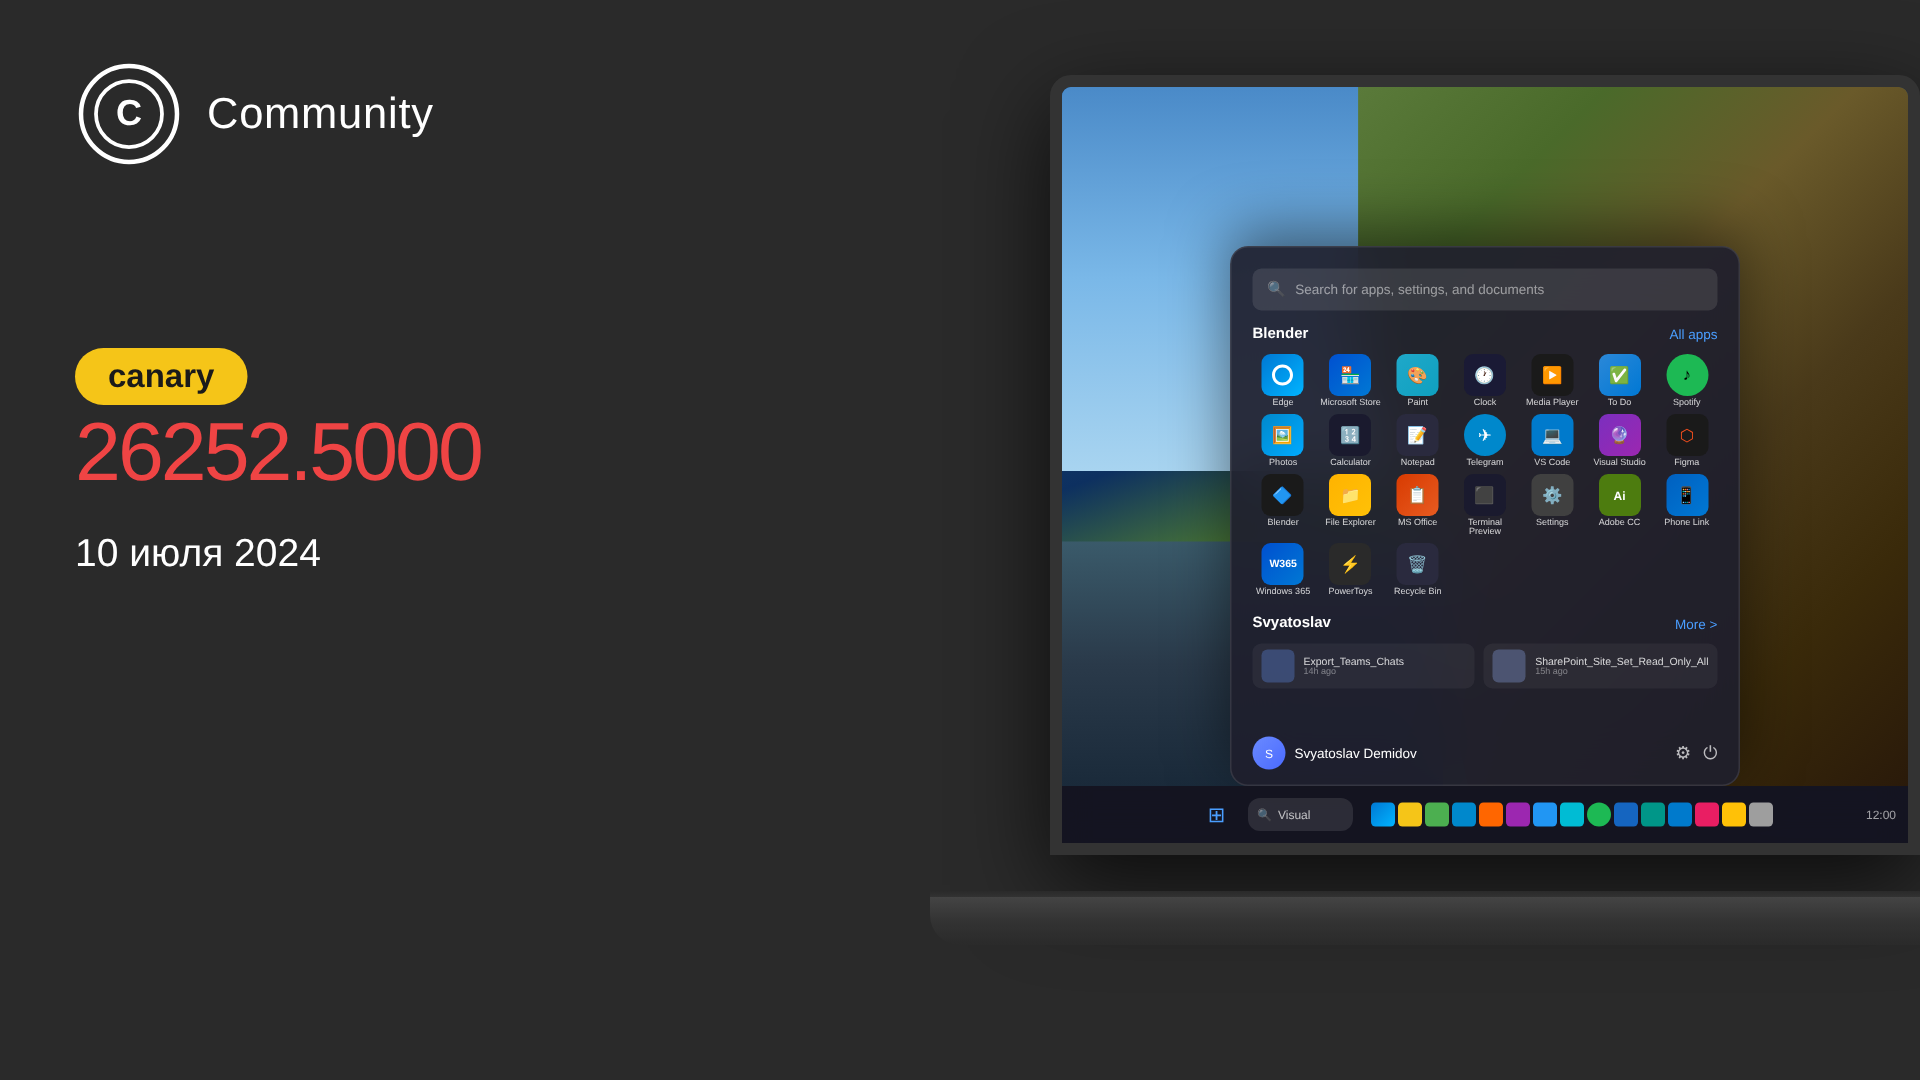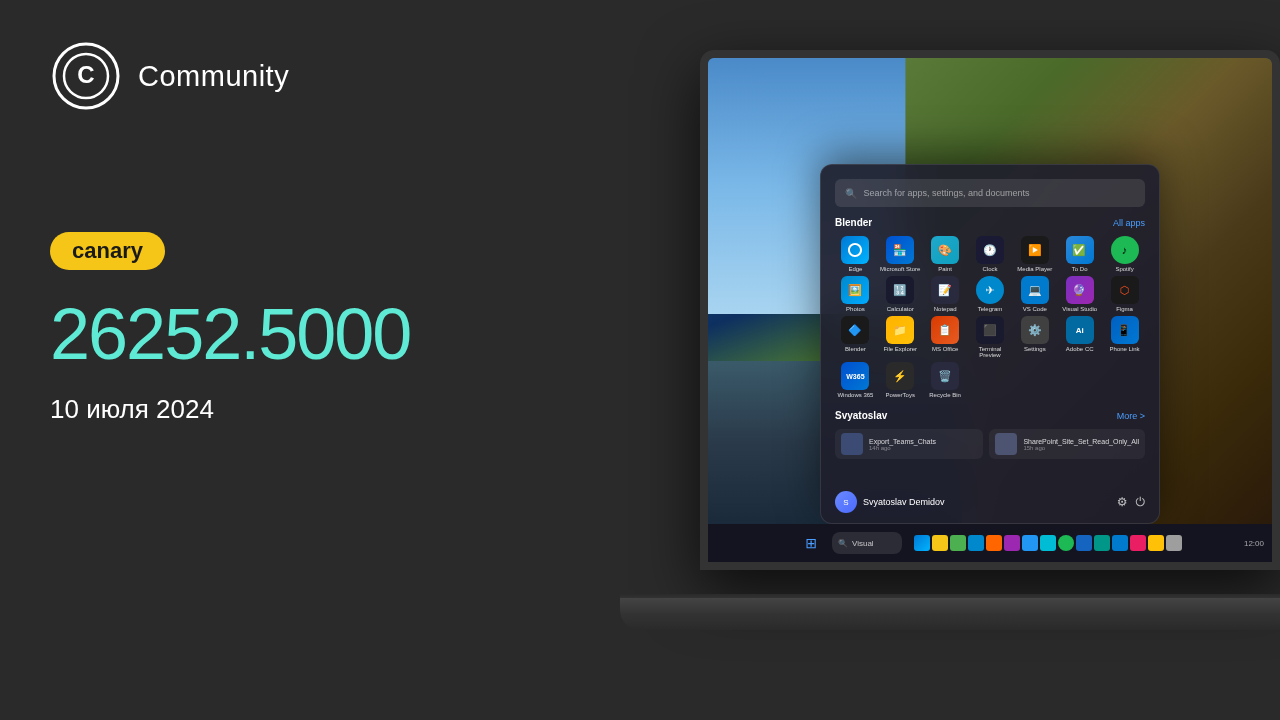--- a/index.html
+++ b/index.html
@@ -38,21 +38,21 @@
     .logo-text {
       color: #ffffff;
       font-size: 29px;
       font-weight: 400;
       letter-spacing: 0.5px;
     }
 
     .badges {
       display: flex;
       gap: 14px;
-      margin-bottom: 28px;
+      margin-bottom: 4px;
     }
 
     .badge-canary {
       background-color: #f5c518;
       color: #1a1a1a;
       font-size: 22px;
       font-weight: 700;
       padding: 6px 22px;
       border-radius: 30px;
     }
@@ -60,22 +60,22 @@
     .badge-prerelease {
       background-color: #4a9eff;
       color: #ffffff;
       font-size: 22px;
       font-weight: 600;
       padding: 6px 22px;
       border-radius: 30px;
     }
 
     .version-number {
-      color: #5eead4;
-      font-size: 72px;
+      color: #ef4444;
+      font-size: 55px;
       font-weight: 300;
       letter-spacing: -2px;
       line-height: 1;
       margin-bottom: 24px;
     }
 
     .release-date {
       color: #ffffff;
       font-size: 26px;
       font-weight: 400;
@@ -578,21 +578,21 @@
               <span class="pinned-label">Terminal Preview</span>
             </div>
 
             <div class="pinned-item">
               <div class="pinned-icon" style="background:#404040;">
                 <span style="font-size:11px;">⚙️</span>
               </div>
               <span class="pinned-label">Settings</span>
             </div>
             <div class="pinned-item">
-              <div class="pinned-icon" style="background:#0369a1;">
+              <div class="pinned-icon" style="background:#4d7c0f;">
                 <span style="font-size:11px; color:white; font-weight:bold; font-size:8px;">Ai</span>
               </div>
               <span class="pinned-label">Adobe CC</span>
             </div>
             <div class="pinned-item">
               <div class="pinned-icon" style="background:linear-gradient(135deg,#0060c0,#0078d4);">
                 <span style="font-size:11px;">📱</span>
               </div>
               <span class="pinned-label">Phone Link</span>
             </div>

